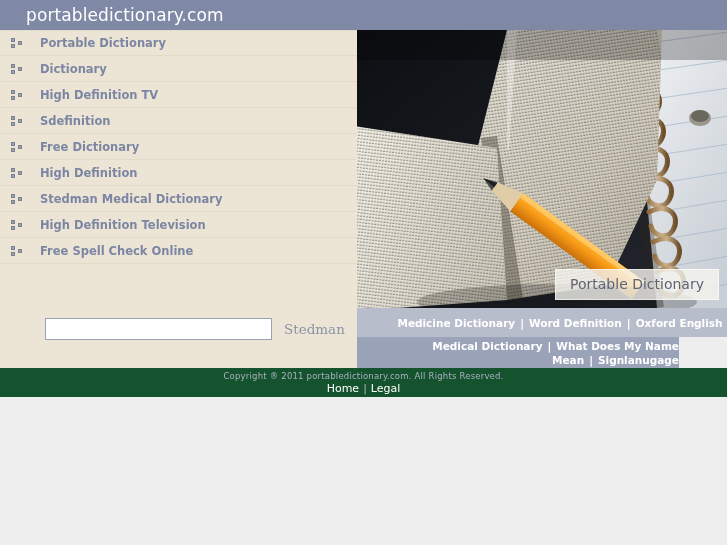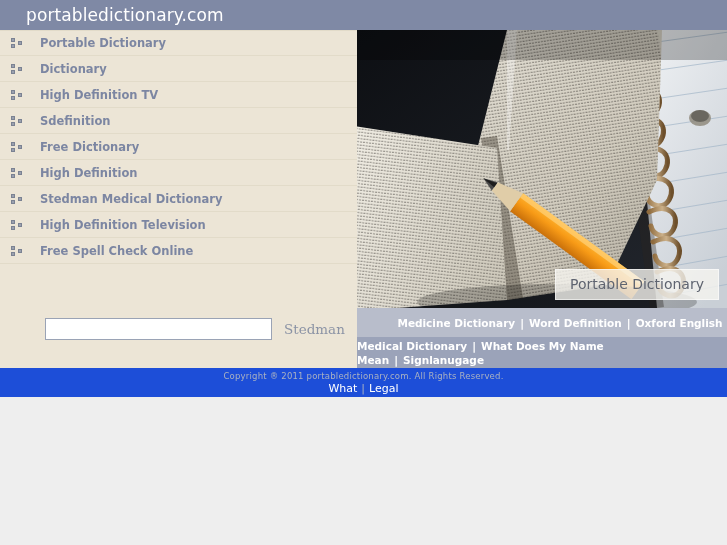--- a/index.html
+++ b/index.html
@@ -156,25 +156,25 @@
     left: 357px; top: 308px;
     width: 406px; height: 29px;
     background: #b8bdcb;
     display: flex;
     align-items: center;
     justify-content: center;
   }
   .band2 {
     position: absolute;
     left: 357px; top: 337px;
-    width: 370px; height: 31px;
+    width: 322px; height: 31px;
     background: #9ba3b9;
     display: flex;
     flex-direction: column;
-    align-items: flex-start;
+    align-items: flex-end;
     justify-content: center;
     line-height: 14px;
   }
   .bandlink {
     color: #ffffff;
     font-size: 10.5px;
     font-weight: bold;
     font-family: "DejaVu Sans", sans-serif;
     white-space: nowrap;
     cursor: pointer;
@@ -185,21 +185,21 @@
     font-weight: bold;
     padding: 0 5px;
   }
   .bandline { display: flex; align-items: center; }
 
   
   .footer {
     position: absolute;
     left: 0; top: 368px;
     width: 727px; height: 29px;
-    background: #1d4ed8;
+    background: #14532d;
     display: flex;
     flex-direction: column;
     align-items: center;
     justify-content: center;
   }
   .copyright {
     color: #a9b1c2;
     font-size: 8.5px;
     font-family: "DejaVu Sans", sans-serif;
     letter-spacing: 0.2px;
@@ -460,21 +460,21 @@
     <span class="bandline">
       <span class="bandlink">Mean</span>
       <span class="bandsep">|</span>
       <span class="bandlink">Signlanugage</span>
     </span>
   </div>
 
   <div class="footer">
     <span class="copyright">Copyright ® 2011 portabledictionary.com. All Rights Reserved.</span>
     <span class="footlinks">
-      <span class="footlink">What</span>
+      <span class="footlink">Home</span>
       <span class="footsep">|</span>
       <span class="footlink">Legal</span>
     </span>
   </div>
 
   <div class="bottomarea"></div>
 
 </div>
 
 </body></html>

